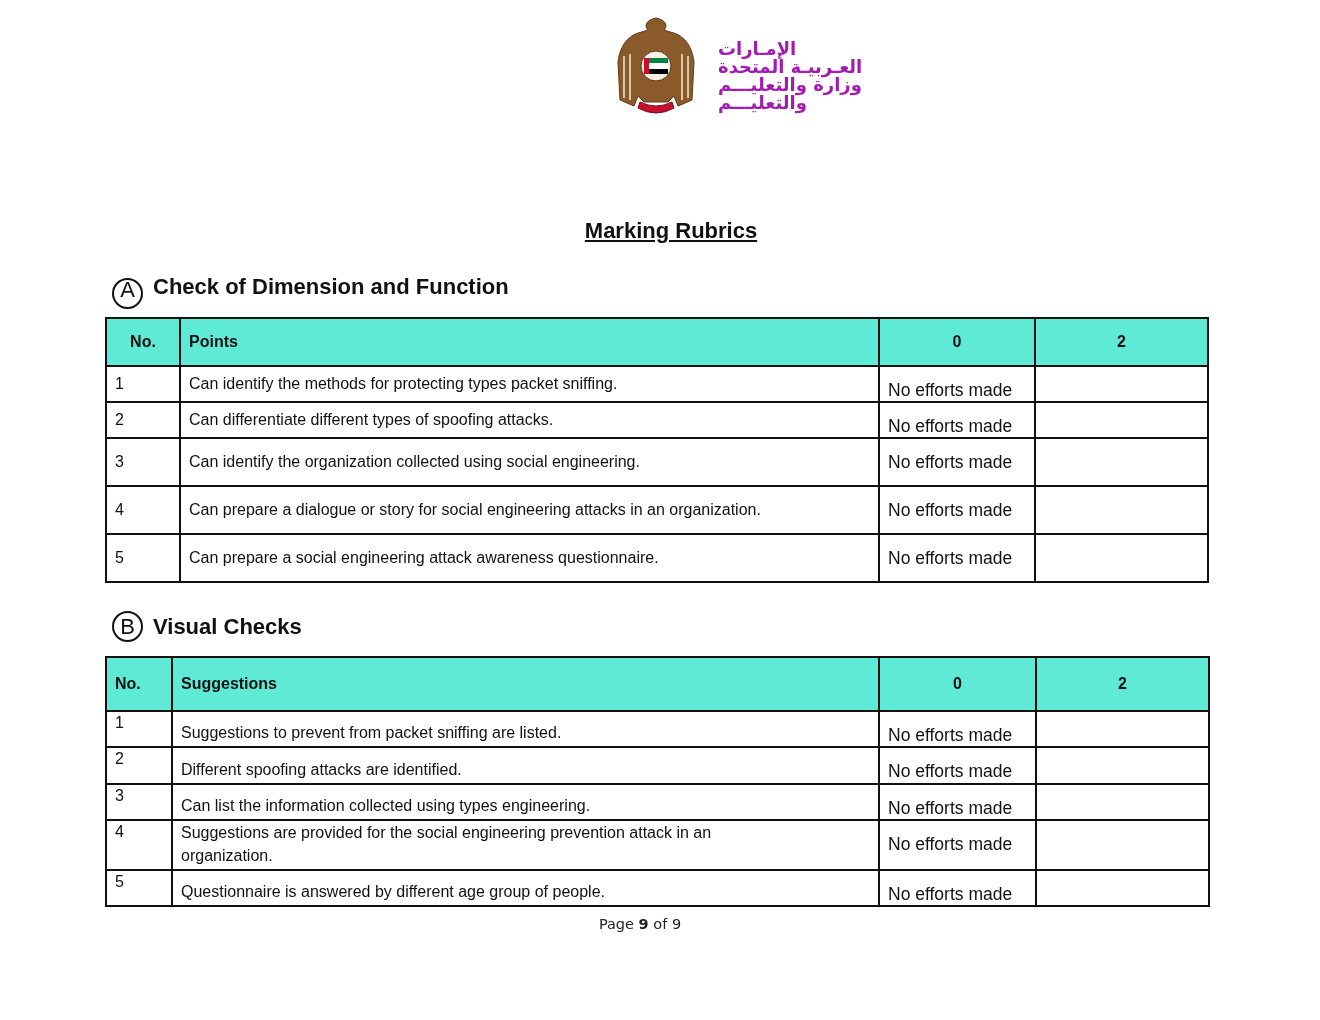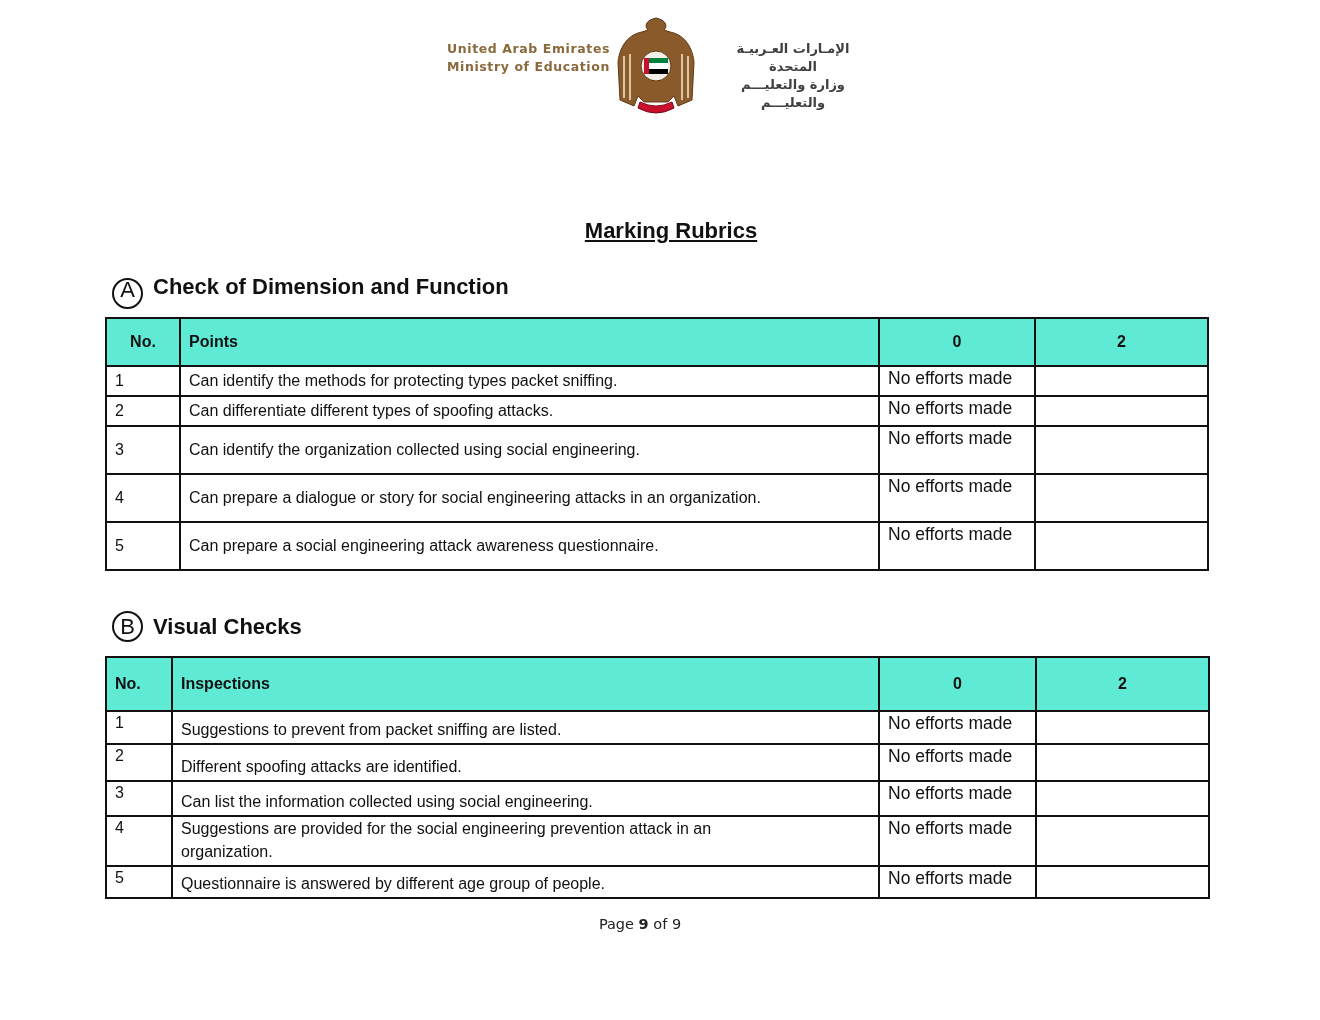--- a/index.html
+++ b/index.html
@@ -1,47 +1,43 @@
 <!DOCTYPE html>
 <html><head>
 <meta charset="utf-8">
 <style>
   html, body { margin:0; padding:0; background:#ffffff; }
   body { width:1320px; height:1020px; position:relative; overflow:hidden; font-family:"Liberation Sans", sans-serif; color:#111; }
   .header { position:absolute; top:16px; left:0; width:1320px; height:106px; }
   .uae-en { position:absolute; left:447px; top:24px; font-family:"DejaVu Sans", sans-serif; font-size:12.5px; line-height:18px; color:#8a6a3c; letter-spacing:0.6px; font-weight:bold; }
-  .uae-ar { position:absolute; left:718px; top:24px; font-family:"DejaVu Sans", sans-serif; font-size:13px; line-height:18px; color:#404040; direction:rtl; text-align:center; width:150px; font-weight:bold; }
+  .uae-ar { position:absolute; left:718px; top:24px; font-family:"DejaVu Sans", sans-serif; font-size:18px; line-height:18px; color:#a21caf; direction:rtl; text-align:left; width:150px; font-weight:bold; }
   .emblem { position:absolute; left:616px; top:0px; width:80px; height:104px; }
   .title { position:absolute; left:0; width:1320px; top:218px; text-align:center; }
   .title span { font-size:22px; font-weight:bold; text-decoration:underline; margin-left:22px; }
   .section-head { position:absolute; left:112px; display:flex; align-items:center; }
   .circle-letter { width:31px; height:31px; border:2px solid #111; border-radius:50%; box-sizing:border-box; display:flex; align-items:center; justify-content:center; font-size:22px; line-height:22px; margin-right:10px; }
   .circle-letter.a { align-items:flex-start; line-height:20px; padding-top:0; margin-top:6px; }
   .section-title { font-size:22px; font-weight:bold; }
   table { position:absolute; border-collapse:collapse; table-layout:fixed; }
   td, th { border:2px solid #111; font-size:16px; padding:0 8px; vertical-align:middle; }
   th { background:#5eead4; font-weight:bold; text-align:left; }
   th.center { text-align:center; }
-  td.zero { vertical-align:top; font-size:17.5px; padding-top:1px; }
+  td.zero { vertical-align:top; font-size:17.5px; padding-top:13px; }
   td.no { font-size:16px; }
   #tbl-a { left:105px; top:317px; width:1102px; }
   #tbl-b { left:105px; top:656px; width:1103px; }
   #tbl-b td.no { vertical-align:top; padding-top:2px; }
   #tbl-b td.txt { vertical-align:bottom; padding-bottom:2px; line-height:23px; }
   .footer { position:absolute; top:916px; left:0; width:1280px; text-align:center; font-family:"DejaVu Sans", sans-serif; font-size:14.5px; color:#222; }
   .footer b { font-weight:bold; }
 </style>
 </head>
 <body>
 
 <div class="header">
-  <div class="uae-en">
-    <div>United Arab Emirates</div>
-    <div>Ministry of Education</div>
-  </div>
   <div class="emblem">
     <svg width="80" height="104" viewBox="0 0 80 104">
       <path d="M40 2 C30 4 28 10 32 14 L26 16 C14 18 4 28 2 46 L4 84 L18 90 L22 80 L28 86 L52 86 L58 80 L62 90 L76 84 L78 46 C76 28 66 18 54 16 L48 14 C52 10 50 4 40 2 Z" fill="#8b5a2b" stroke="#5a3a18" stroke-width="1"></path>
       <path d="M8 40 L8 82 M14 38 L14 84 M66 38 L66 84 M72 40 L72 82" stroke="#d8c8a8" stroke-width="2"></path>
       <circle cx="40" cy="50" r="15" fill="#f4efe6" stroke="#5a3a18"></circle>
       <rect x="28" y="42" width="5" height="16" fill="#c8102e"></rect>
       <rect x="33" y="42" width="19" height="5" fill="#00843d"></rect>
       <rect x="33" y="47" width="19" height="6" fill="#ffffff"></rect>
       <rect x="33" y="53" width="19" height="5" fill="#000000"></rect>
       <path d="M22 92 Q40 102 58 92 L56 86 Q40 94 24 86 Z" fill="#c8102e" stroke="#7a0a1a"></path>
@@ -117,39 +113,39 @@
 <table id="tbl-b">
   <colgroup>
       <col style="width:66px">
       <col style="width:707px">
       <col style="width:157px">
       <col style="width:173px">
     </colgroup>
   <tbody>
       <tr style="height:54px">
     <th>No.</th>
-    <th>Inspections</th>
+    <th>Suggestions</th>
     <th class="center">0</th>
     <th class="center">2</th>
   </tr>
   <tr style="height:33px">
     <td class="no">1</td>
     <td class="txt">Suggestions to prevent from packet sniffing are listed.</td>
     <td class="zero">No efforts made</td>
     <td></td>
   </tr>
   <tr style="height:37px">
     <td class="no">2</td>
     <td class="txt">Different spoofing attacks are identified.</td>
     <td class="zero">No efforts made</td>
     <td></td>
   </tr>
   <tr style="height:35px">
     <td class="no">3</td>
-    <td class="txt">Can list the information collected using social engineering.</td>
+    <td class="txt">Can list the information collected using types engineering.</td>
     <td class="zero">No efforts made</td>
     <td></td>
   </tr>
   <tr style="height:47px">
     <td class="no">4</td>
     <td class="txt" style="padding-right:80px;">Suggestions are provided for the social engineering prevention attack in an organization.</td>
     <td class="zero">No efforts made</td>
     <td></td>
   </tr>
   <tr style="height:32px">

